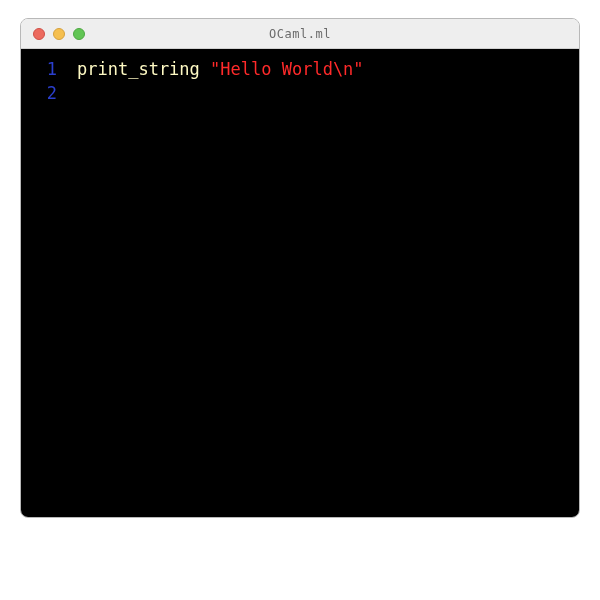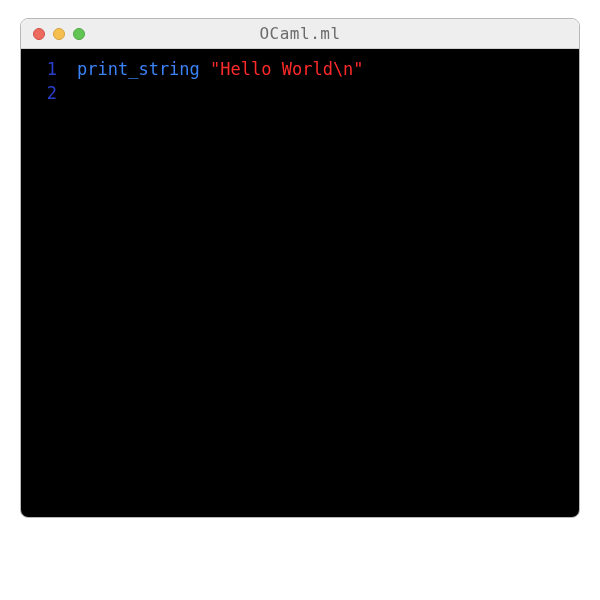--- a/index.html
+++ b/index.html
@@ -43,21 +43,21 @@
       border-radius: 50%;
     }
     .light.red { background: #ec6a5e; border: 0.5px solid #d05047; }
     .light.yellow { background: #f5bf4f; border: 0.5px solid #d6a13d; }
     .light.green { background: #61c554; border: 0.5px solid #4ea842; }
     .title {
       position: absolute;
       left: 0;
       right: 0;
       text-align: center;
-      font-size: 16px;
+      font-size: 12px;
       color: #6b6b6b;
       font-family: "Menlo", "Monaco", "Consolas", monospace;
       letter-spacing: 0.5px;
       pointer-events: none;
     }
     .editor {
       background: #000000;
       height: 468px;
       display: flex;
       padding-top: 8px;
@@ -77,21 +77,21 @@
     .code {
       flex: 1;
       color: #ffffff;
       padding-left: 8px;
     }
     .code-line {
       height: 24px;
       white-space: pre;
     }
     .tok-func {
-      color: #3b82f6;
+      color: #fef9c3;
     }
     .tok-string {
       color: #ff2a2a;
     }
   </style>
 </head>
 <body>
 
 <div class="window">
   <div class="titlebar">

